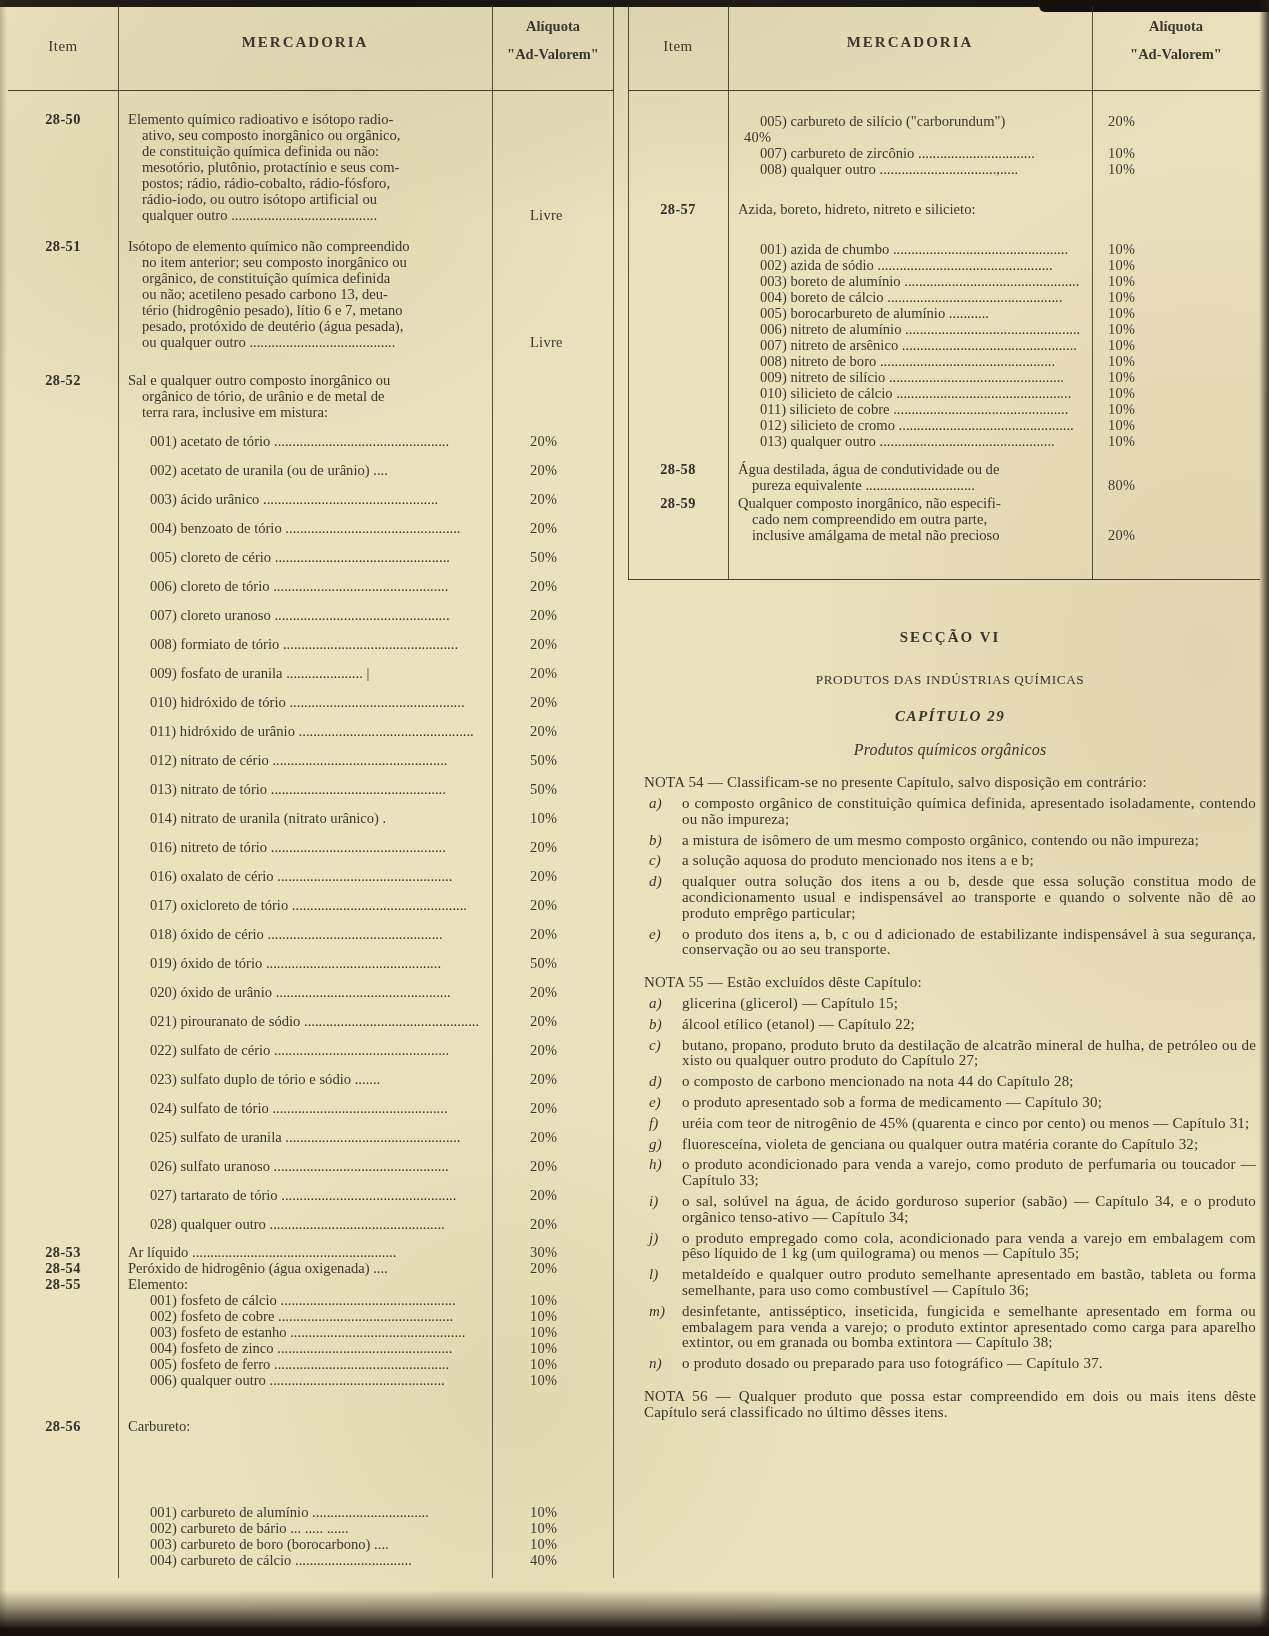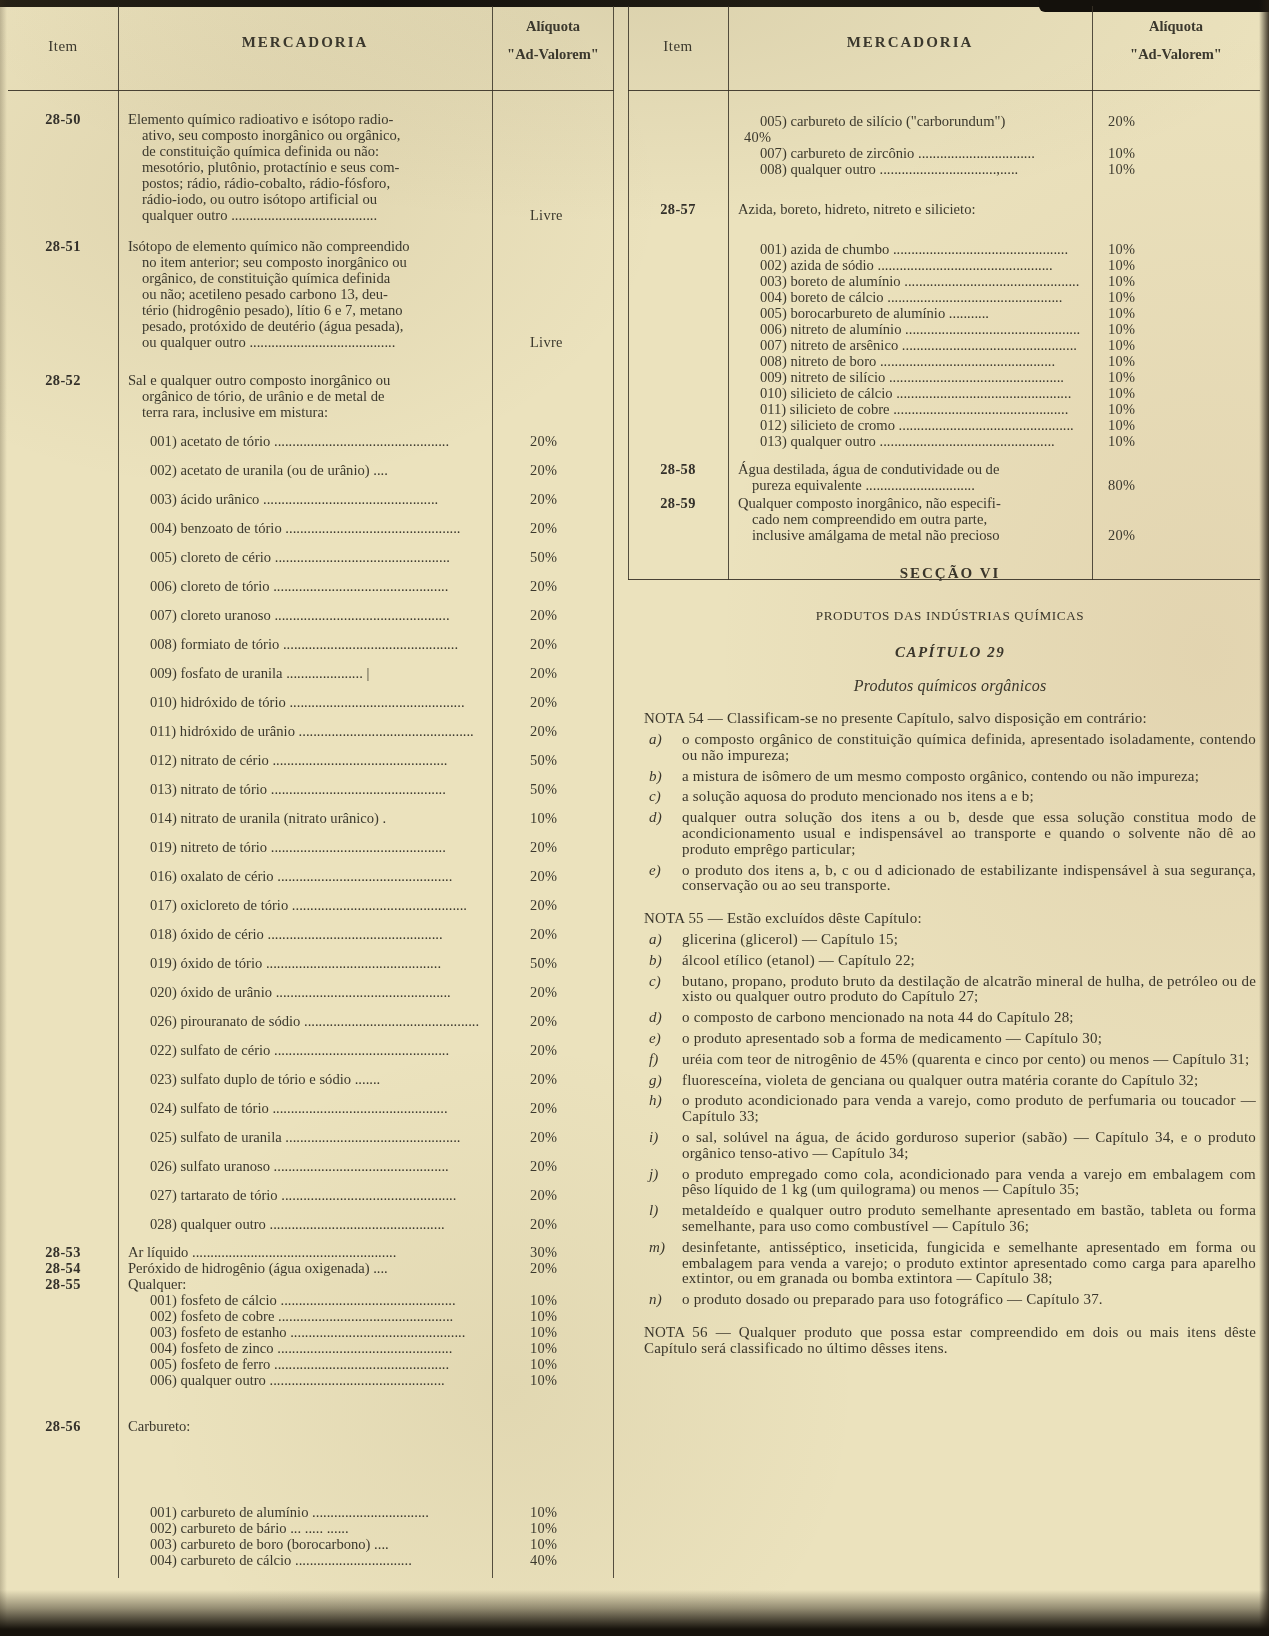--- a/index.html
+++ b/index.html
@@ -65,21 +65,21 @@
   .k-ec{margin-top:22px}
   .k-sw{margin-top:13px}
   .k-st{margin-top:0}
   .k-es{margin-top:12px}
   .k-en{margin-top:0}
   .k-e2{margin-top:2px}
   .k-lg{margin-top:30px}
   .k-xg{margin-top:70px}
   .k-sg{margin-top:24px}
 
-  .section-vi{position:absolute;left:644px;top:566px;width:612px;font-size:15px;line-height:15.8px;letter-spacing:.2px;color:#3a362b}
+  .section-vi{position:absolute;left:644px;top:630px;width:612px;font-size:15px;line-height:15.8px;letter-spacing:.2px;color:#3a362b}
   .sec-h1{text-align:center;font-weight:bold;font-size:15px;letter-spacing:2px}
   .sec-h2{text-align:center;font-weight:normal;font-size:13.2px;letter-spacing:.6px;margin-top:26px}
   .sec-h3{text-align:center;font-weight:bold;font-style:italic;font-size:15px;letter-spacing:1.5px;margin-top:21px}
   .sec-h4{text-align:center;font-style:italic;font-size:16px;margin-top:18px}
   .note{margin-top:17px}
   .note-lead{text-align:justify}
   .note-item{display:flex;margin-top:5px}
   .nl{flex:none;width:38px;padding-left:5px;font-style:italic}
   .nt{flex:1;text-align:justify}
 </style>
@@ -199,21 +199,21 @@
           <div class="cd sl subpad">013) nitrato de tório ................................................</div>
           <div class="cr">50%</div>
         </div>
         <div class="trow k-sw">
           <div class="ci"></div>
           <div class="cd sl subpad">014) nitrato de uranila (nitrato urânico) .</div>
           <div class="cr">10%</div>
         </div>
         <div class="trow k-sw">
           <div class="ci"></div>
-          <div class="cd sl subpad">019) nitreto de tório ................................................</div>
+          <div class="cd sl subpad">016) nitreto de tório ................................................</div>
           <div class="cr">20%</div>
         </div>
         <div class="trow k-sw">
           <div class="ci"></div>
           <div class="cd sl subpad">016) oxalato de cério ................................................</div>
           <div class="cr">20%</div>
         </div>
         <div class="trow k-sw">
           <div class="ci"></div>
           <div class="cd sl subpad">017) oxicloreto de tório ................................................</div>
@@ -229,21 +229,21 @@
           <div class="cd sl subpad">019) óxido de tório ................................................</div>
           <div class="cr">50%</div>
         </div>
         <div class="trow k-sw">
           <div class="ci"></div>
           <div class="cd sl subpad">020) óxido de urânio ................................................</div>
           <div class="cr">20%</div>
         </div>
         <div class="trow k-sw">
           <div class="ci"></div>
-          <div class="cd sl subpad">026) pirouranato de sódio ................................................</div>
+          <div class="cd sl subpad">021) pirouranato de sódio ................................................</div>
           <div class="cr">20%</div>
         </div>
         <div class="trow k-sw">
           <div class="ci"></div>
           <div class="cd sl subpad">022) sulfato de cério ................................................</div>
           <div class="cr">20%</div>
         </div>
         <div class="trow k-sw">
           <div class="ci"></div>
           <div class="cd sl subpad">023) sulfato duplo de tório e sódio .......</div>
@@ -279,21 +279,21 @@
           <div class="cd sl">Ar líquido ........................................................</div>
           <div class="cr">30%</div>
         </div>
         <div class="trow k-en">
           <div class="ci">28-54</div>
           <div class="cd sl">Peróxido de hidrogênio (água oxigenada) ....</div>
           <div class="cr">20%</div>
         </div>
         <div class="trow k-en">
           <div class="ci">28-55</div>
-          <div class="cd sl">Qualquer:</div>
+          <div class="cd sl">Elemento:</div>
           <div class="cr"></div>
         </div>
         <div class="trow k-st">
           <div class="ci"></div>
           <div class="cd sl subpad">001) fosfeto de cálcio ................................................</div>
           <div class="cr">10%</div>
         </div>
         <div class="trow k-st">
           <div class="ci"></div>
           <div class="cd sl subpad">002) fosfeto de cobre ................................................</div>

